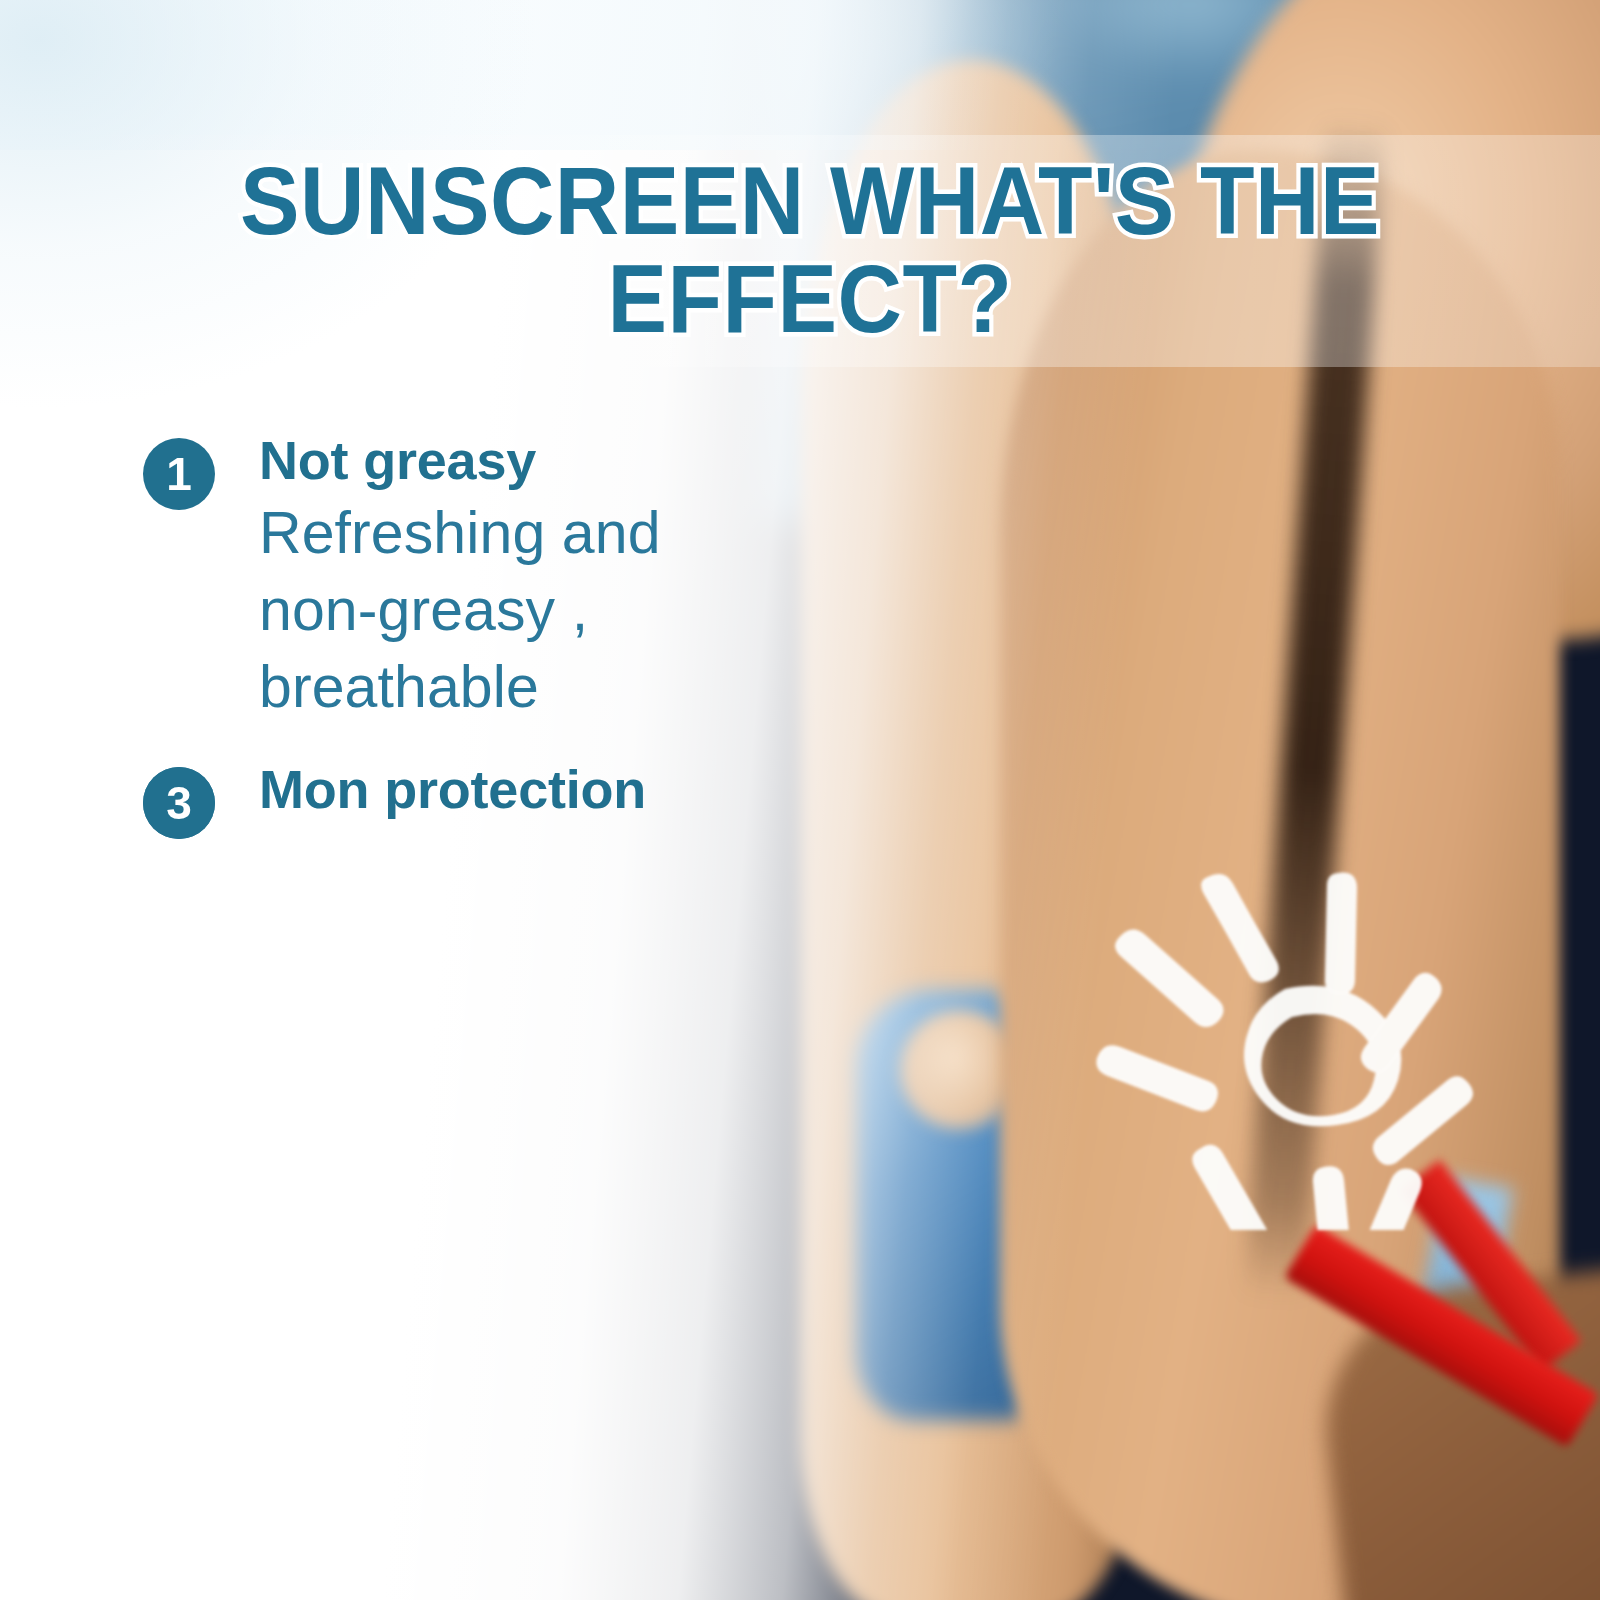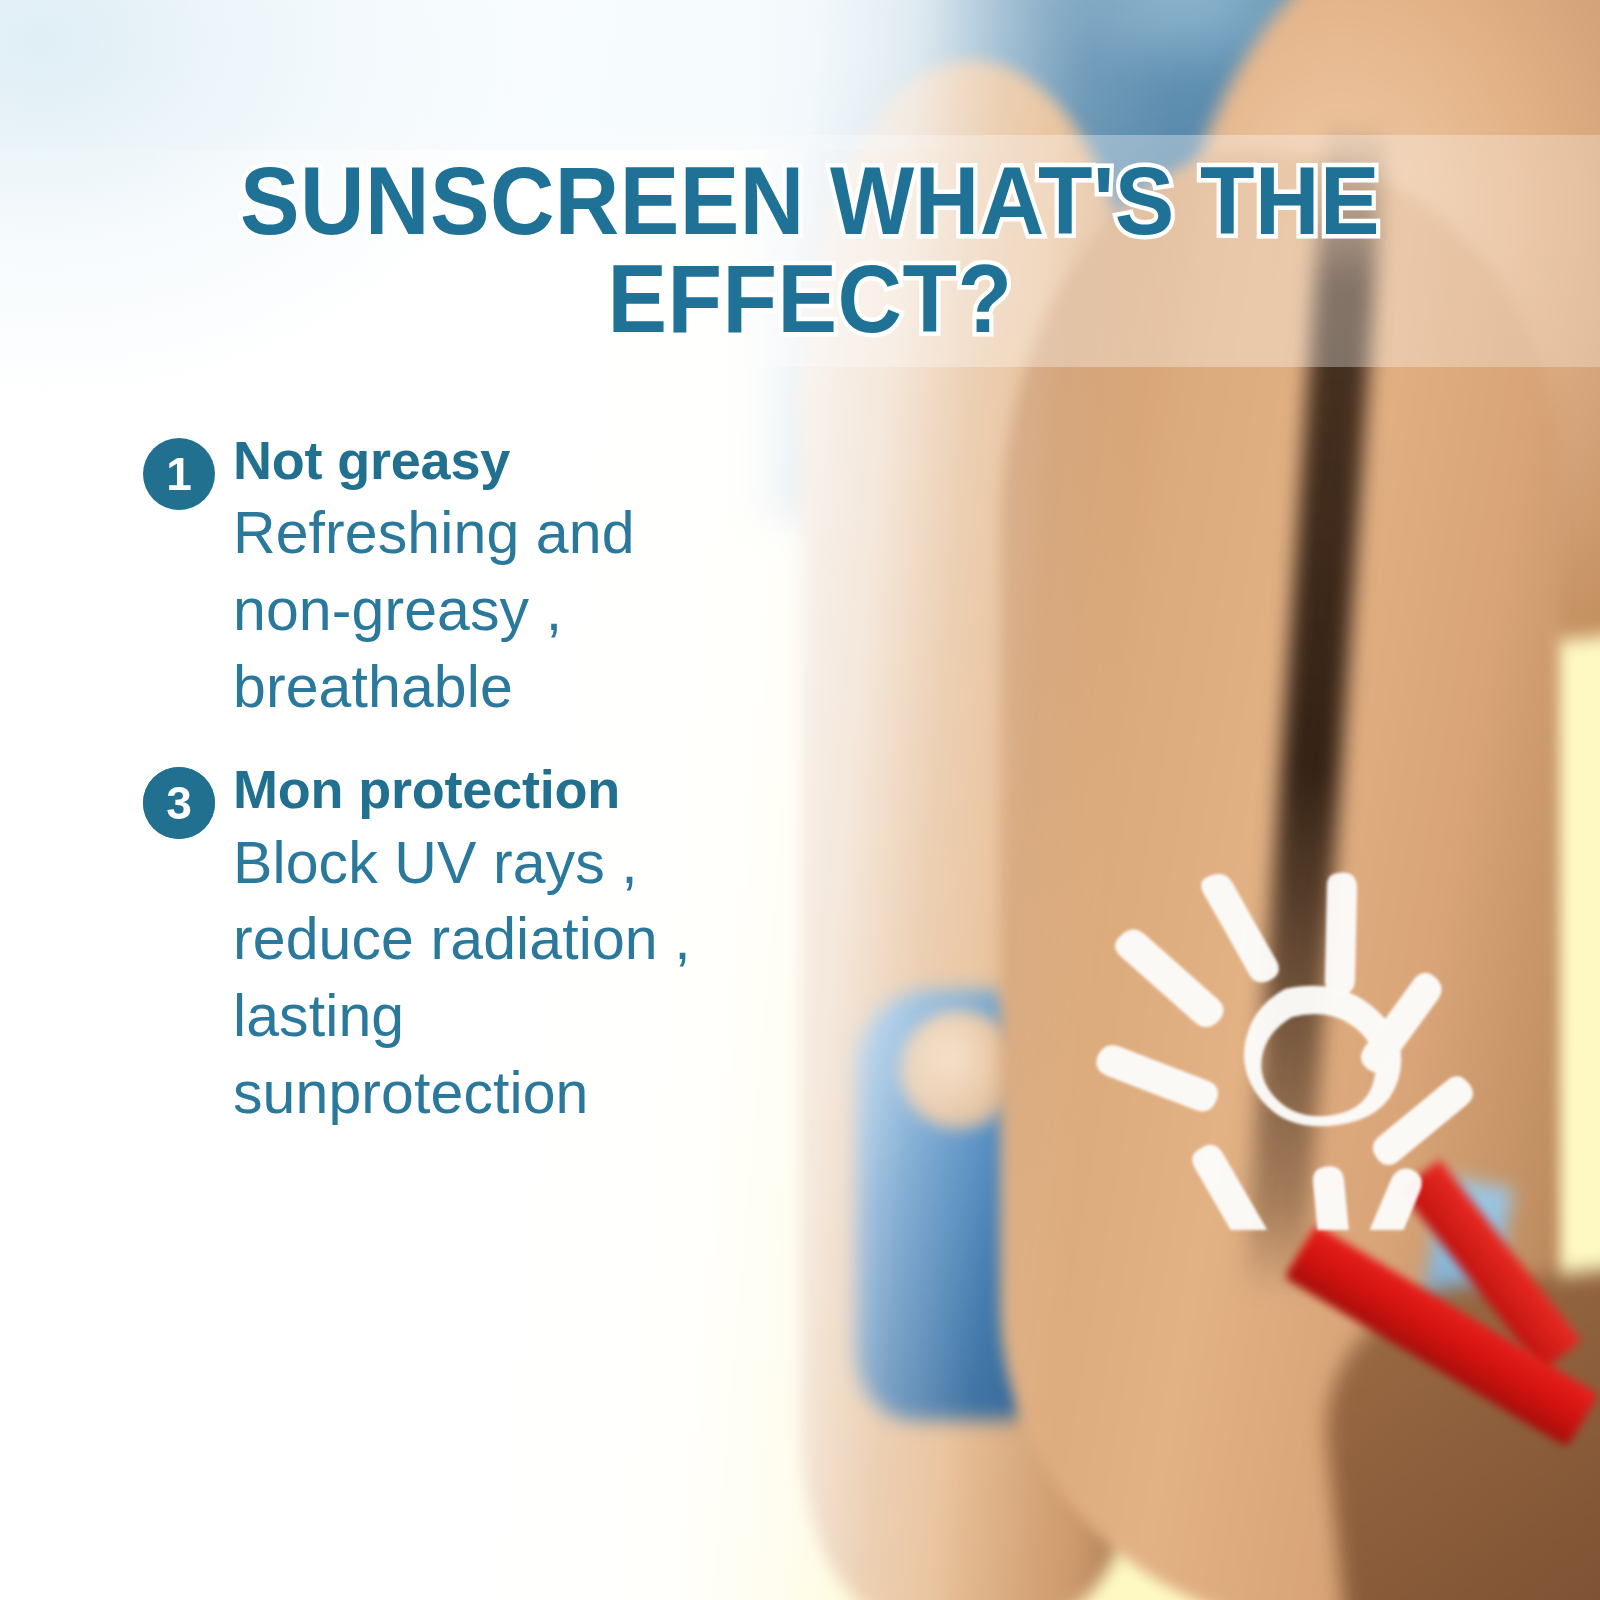--- a/index.html
+++ b/index.html
@@ -8,21 +8,21 @@
     width:1600px; height:1600px;
     background:#ffffff;
     font-family:"Liberation Sans", sans-serif;
     overflow:hidden;
   }
 
   .poster {
     position:relative;
     width:1600px; height:1600px;
     overflow:hidden;
-    background:#fef9c3;
+    background:#0f172a;
   }
 
   
   .photo {
     position:absolute; inset:0;
     overflow:hidden;
   }
 
   
   .ph-water {
@@ -230,21 +230,21 @@
     border-radius:50%;
     background:#21708f;
     color:#ffffff;
     font-family:"Liberation Sans Narrow","Liberation Sans", sans-serif;
     font-weight:700;
     font-size:46px;
     line-height:72px;
     text-align:center;
   }
 
-  .ftext { margin-left:93px; }
+  .ftext { margin-left:119px; }
 
   .fhead {
     font-family:"Liberation Sans Narrow","Liberation Sans", sans-serif;
     font-weight:700;
     font-size:54px;
     line-height:1.06;
     color:#21708f;
     letter-spacing:-.2px;
     margin-bottom:6px;
     white-space:nowrap;
@@ -320,18 +320,17 @@
     </div>
 
     <div class="feature f2">
       <div class="badge">2</div>
     </div>
 
     <div class="feature f3">
       <div class="badge">3</div>
       <div class="ftext">
         <div class="fhead">Mon protection</div>
-        <div class="fbody">Block UV rays , reduce radiation , lasting sunprotection</div>
       </div>
     </div>
 
   </div>
 </div>
 
 </body></html>

